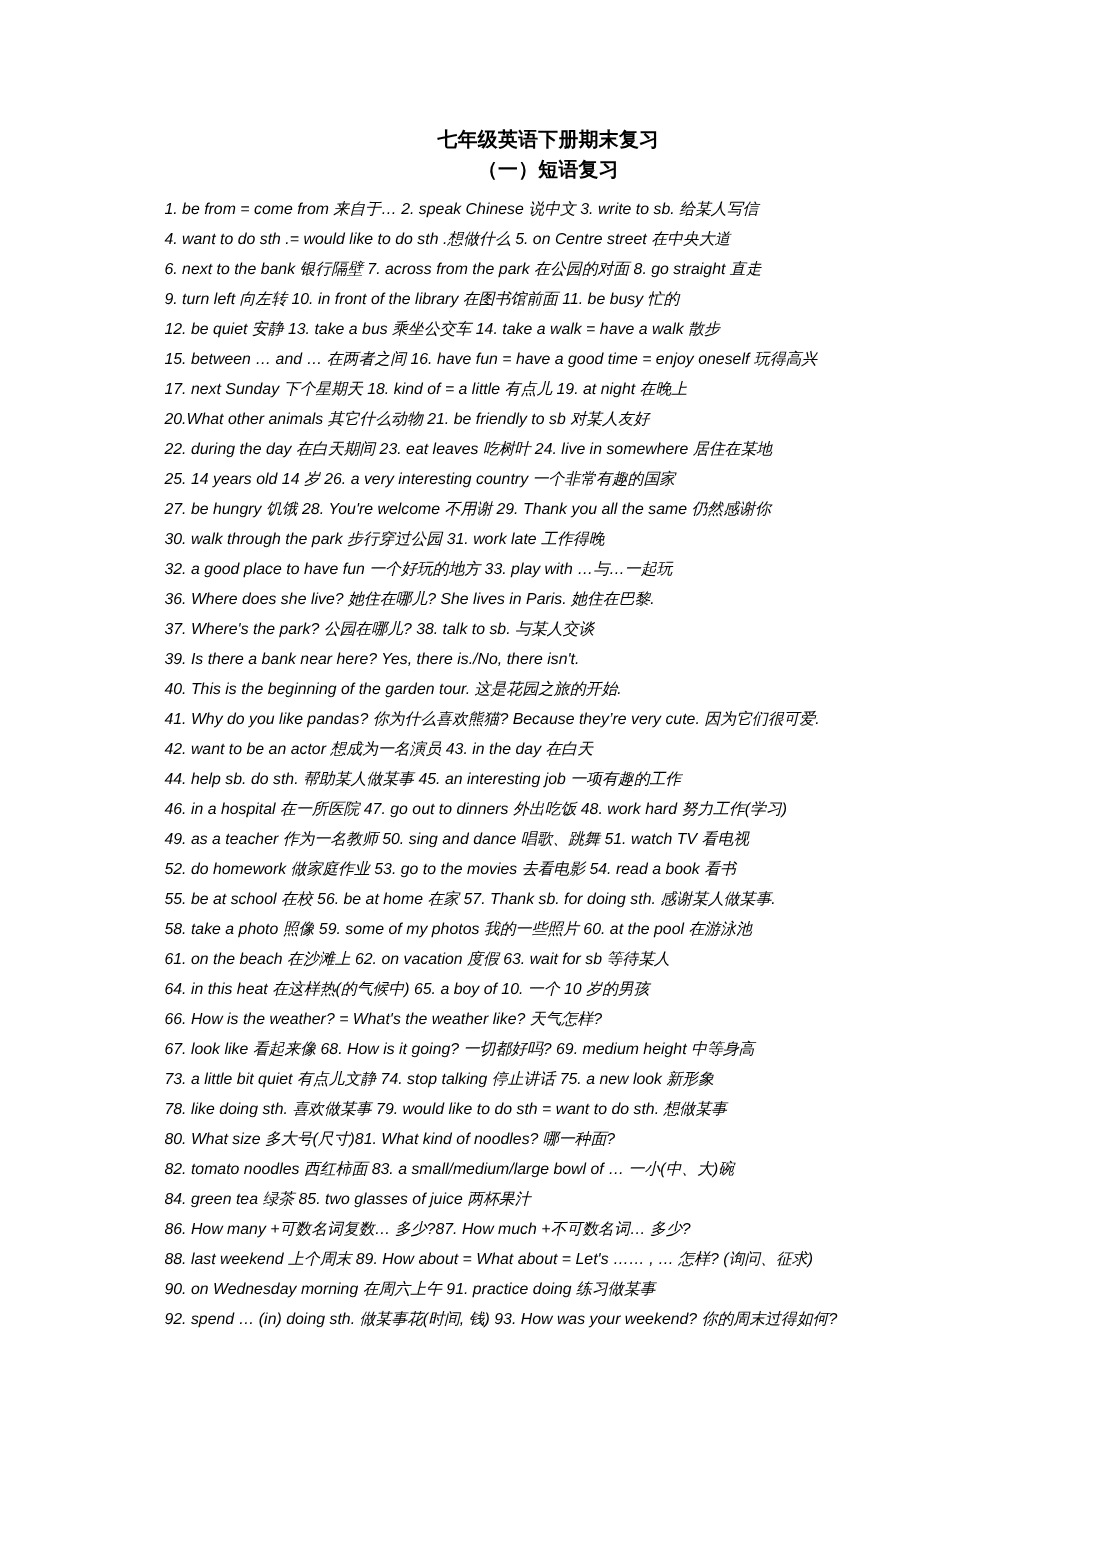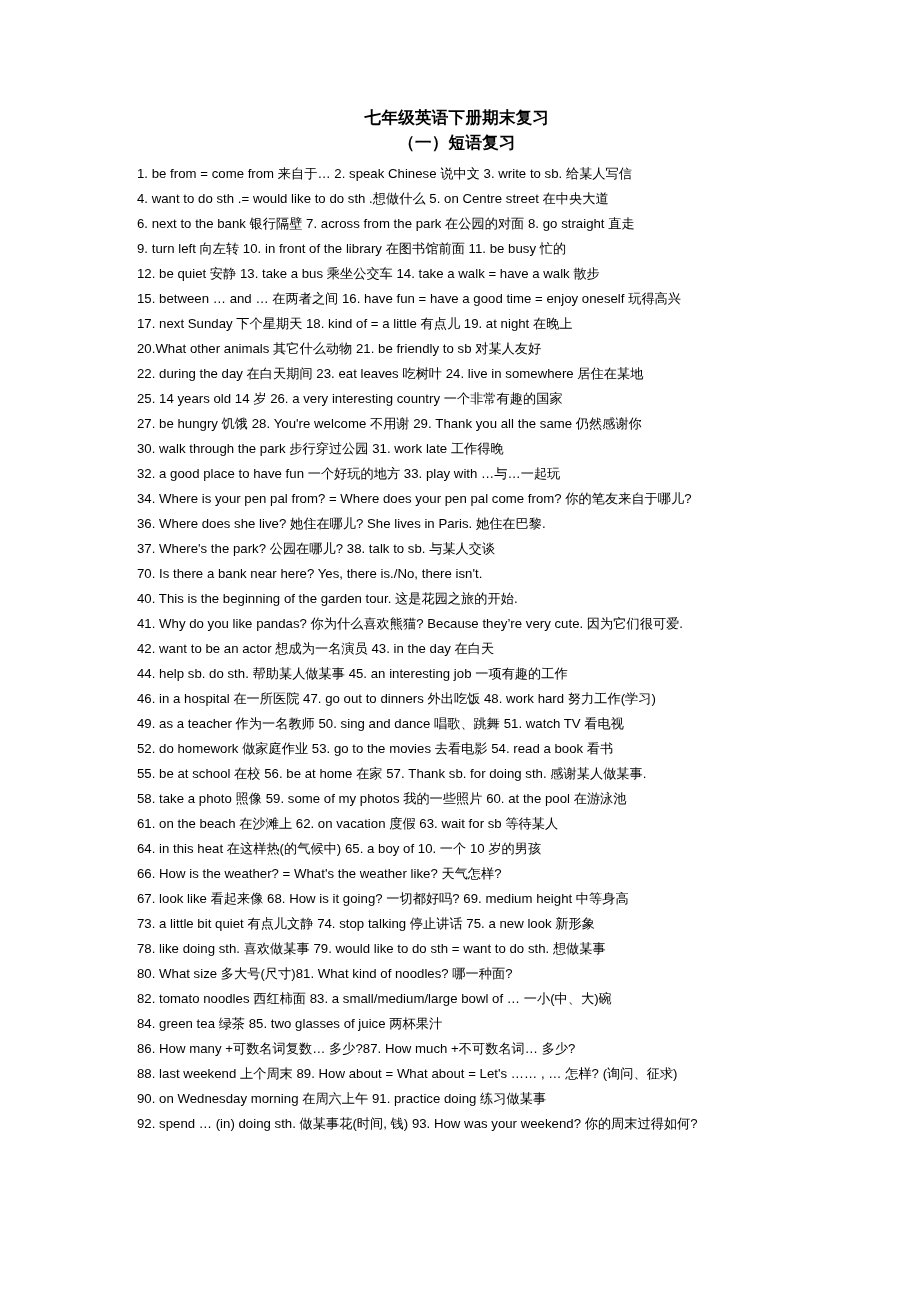--- a/index.html
+++ b/index.html
@@ -34,20 +34,21 @@
   }
   .title-line {
     font-size: 16.5px;
     font-weight: bold;
     line-height: 25px;
     letter-spacing: 0.3px;
     white-space: nowrap;
   }
   .lines {
     margin-top: 3px;
+    font-style: italic;
   }
   .line {
     font-size: 13.2px;
     line-height: 25px;
     white-space: nowrap;
     letter-spacing: 0.02px;
   }
   .line:empty::after {
     content: "\00a0";
   }
@@ -70,24 +71,23 @@
       <div class="line">9. turn left 向左转     10. in front of the library 在图书馆前面     11. be busy 忙的</div>
       <div class="line">12. be quiet 安静   13. take a bus 乘坐公交车      14. take a walk = have a walk 散步</div>
       <div class="line">15. between … and … 在两者之间  16. have fun = have a good time = enjoy oneself 玩得高兴</div>
       <div class="line">17. next Sunday 下个星期天     18. kind of = a little 有点儿      19. at night 在晚上</div>
       <div class="line">20.What other animals 其它什么动物      21. be friendly to sb 对某人友好</div>
       <div class="line">22. during the day 在白天期间     23. eat leaves 吃树叶    24. live in somewhere 居住在某地</div>
       <div class="line">25. 14 years old  14 岁           26. a very interesting country 一个非常有趣的国家</div>
       <div class="line">27. be hungry 饥饿   28. You're welcome 不用谢   29. Thank you all the same 仍然感谢你</div>
       <div class="line">30. walk through the park 步行穿过公园      31. work late 工作得晚</div>
       <div class="line">32. a good place to have fun 一个好玩的地方       33. play with …与…一起玩</div>
-      <div class="line">34. Where is your pen pal from? = Where does your pen pal come from?  你的笔友来自于哪儿?</div>
       <div class="line">36. Where does she live? 她住在哪儿?      She lives in Paris. 她住在巴黎.</div>
       <div class="line">37. Where's the park? 公园在哪儿?      38. talk to sb. 与某人交谈</div>
-      <div class="line">70. Is there a bank near here? Yes, there is./No, there isn't.</div>
+      <div class="line">39. Is there a bank near here? Yes, there is./No, there isn't.</div>
       <div class="line">40. This is the beginning of the garden tour. 这是花园之旅的开始.</div>
       <div class="line">41. Why do you like pandas? 你为什么喜欢熊猫?  Because they’re very cute. 因为它们很可爱.</div>
       <div class="line">42. want to be an actor 想成为一名演员       43. in the day 在白天</div>
       <div class="line">44. help sb. do sth. 帮助某人做某事    45. an interesting job 一项有趣的工作</div>
       <div class="line">46. in a hospital 在一所医院  47. go out to dinners 外出吃饭  48. work hard 努力工作(学习)</div>
       <div class="line">49. as a teacher 作为一名教师   50. sing and dance 唱歌、跳舞    51. watch TV 看电视</div>
       <div class="line">52. do homework 做家庭作业  53. go to the movies 去看电影    54. read a book 看书</div>
       <div class="line">55. be at school 在校  56. be at home 在家  57. Thank sb. for doing sth. 感谢某人做某事.</div>
       <div class="line">58. take a photo 照像    59. some of my photos 我的一些照片    60. at the pool 在游泳池</div>
       <div class="line">61. on the beach 在沙滩上   62. on vacation 度假    63. wait for sb 等待某人</div>

